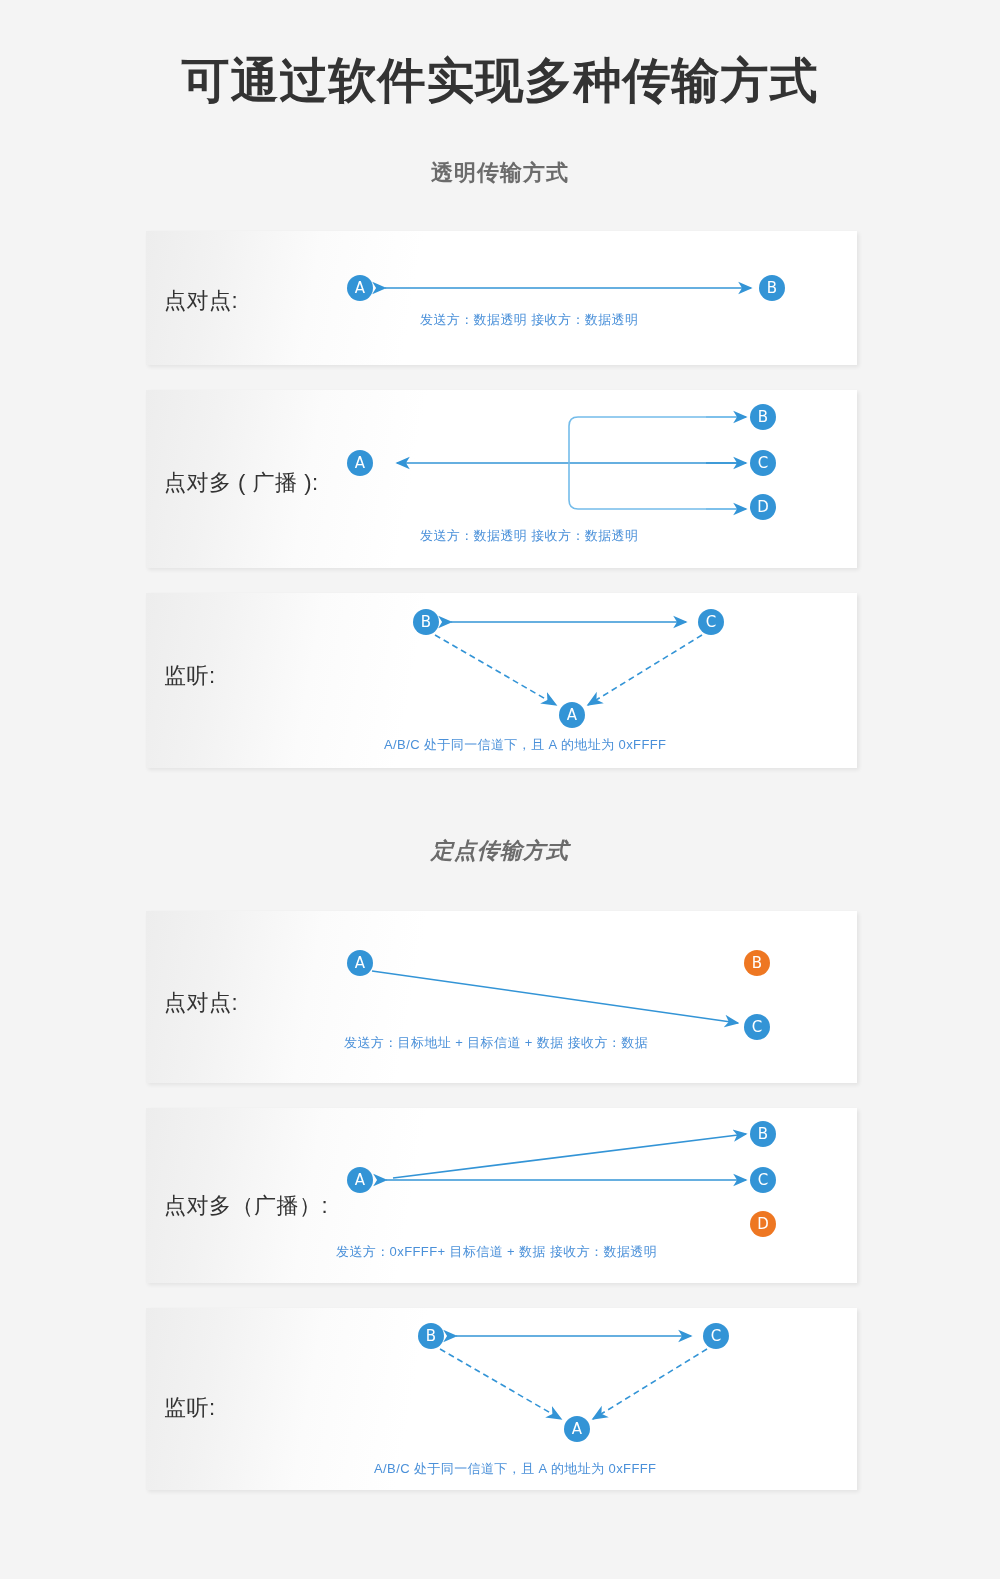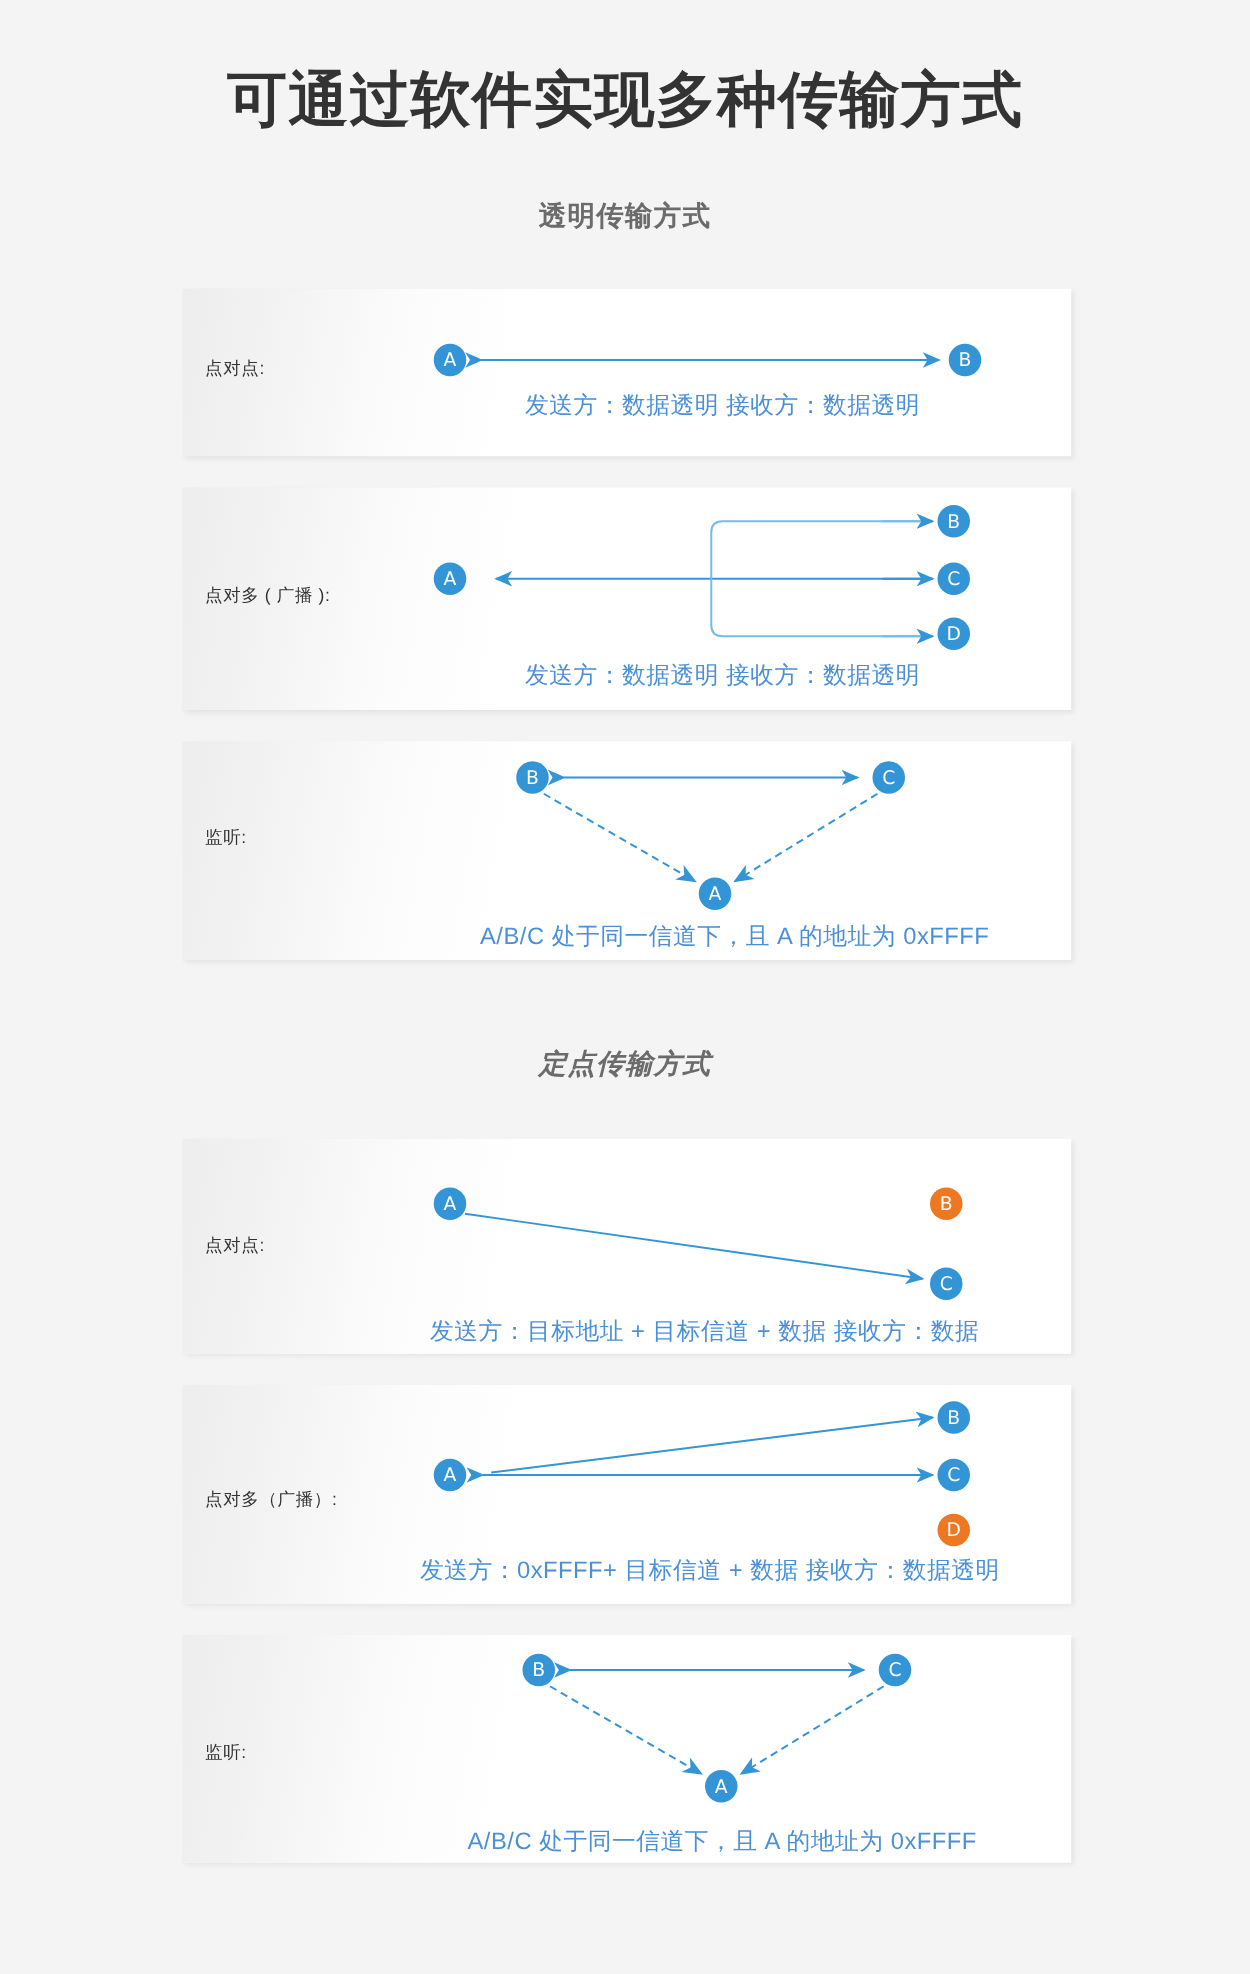--- a/index.html
+++ b/index.html
@@ -57,29 +57,29 @@
   }
   .panel.p1 { top: 231px; height: 134px; }
   .panel.p2 { top: 390px; height: 178px; }
   .panel.p3 { top: 593px; height: 175px; }
   .panel.p4 { top: 911px; height: 172px; }
   .panel.p5 { top: 1108px; height: 175px; }
   .panel.p6 { top: 1308px; height: 182px; }
 
   .row-label {
     position: absolute;
-    font-size: 14px;
+    font-size: 22px;
     color: #333333;
     white-space: nowrap;
     letter-spacing: 0.5px;
   }
 
   .caption {
     position: absolute;
-    font-size: 19px;
+    font-size: 13px;
     color: #4a90d9;
     white-space: nowrap;
     letter-spacing: 0.4px;
   }
 
   
   .node {
     position: absolute;
     width: 26px;
     height: 26px;
@@ -192,21 +192,21 @@
       <defs>
         <marker id="ah-r4" markerWidth="10" markerHeight="10" refX="9" refY="5" orient="auto">
           <path d="M0,0.8 L10,5 L0,9.2 L2.8,5 Z" fill="#3394d6"></path>
         </marker>
       </defs>
       <line x1="226" y1="60" x2="592" y2="112" stroke="#3394d6" stroke-width="1.5" marker-end="url(#ah-r4)"></line>
     </svg>
     <div class="node" style="left:214px; top:52px;">A</div>
     <div class="node orange" style="left:611px; top:52px;">B</div>
     <div class="node" style="left:611px; top:116px;">C</div>
-    <div class="caption" style="left:198px; top:141px;">发送方：目标地址 + 目标信道 + 数据  接收方：数据</div>
+    <div class="caption" style="left:198px; top:123px;">发送方：目标地址 + 目标信道 + 数据  接收方：数据</div>
   </div>
 
   <div class="panel p5">
     <div class="row-label" style="left:18px; top:83px;">点对多（广播）:</div>
     <svg class="diagram" viewBox="0 0 711 175">
       <defs>
         <marker id="ah-r5" markerWidth="9" markerHeight="9" refX="8" refY="4.5" orient="auto">
           <path d="M0,0.6 L9,4.5 L0,8.4 L2.4,4.5 Z" fill="#3394d6"></path>
         </marker>
         <marker id="ah-l5" markerWidth="9" markerHeight="9" refX="8" refY="4.5" orient="auto">

